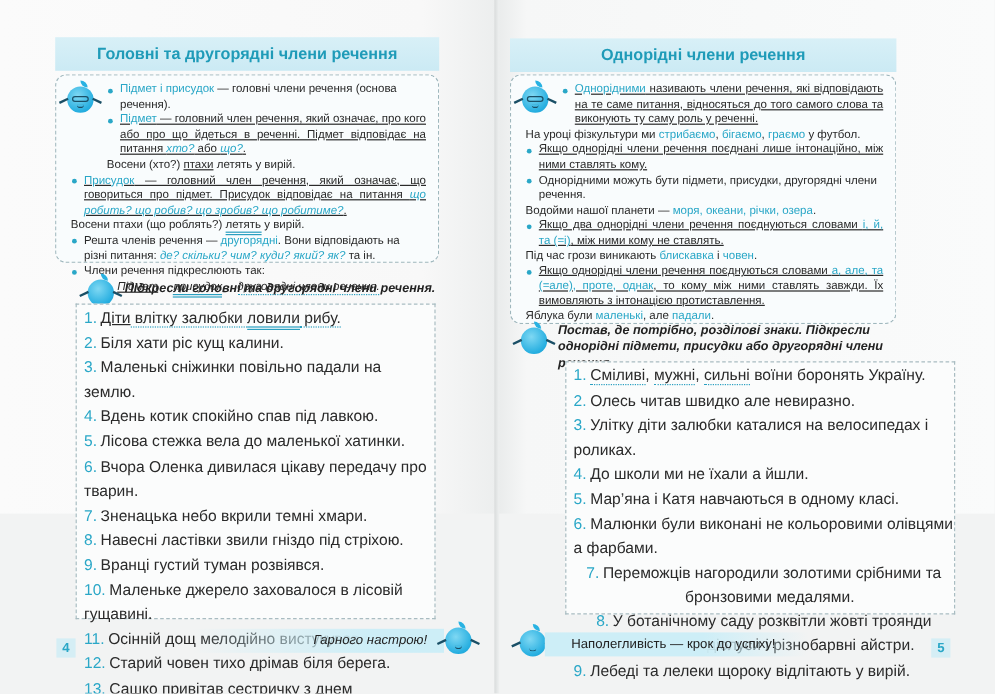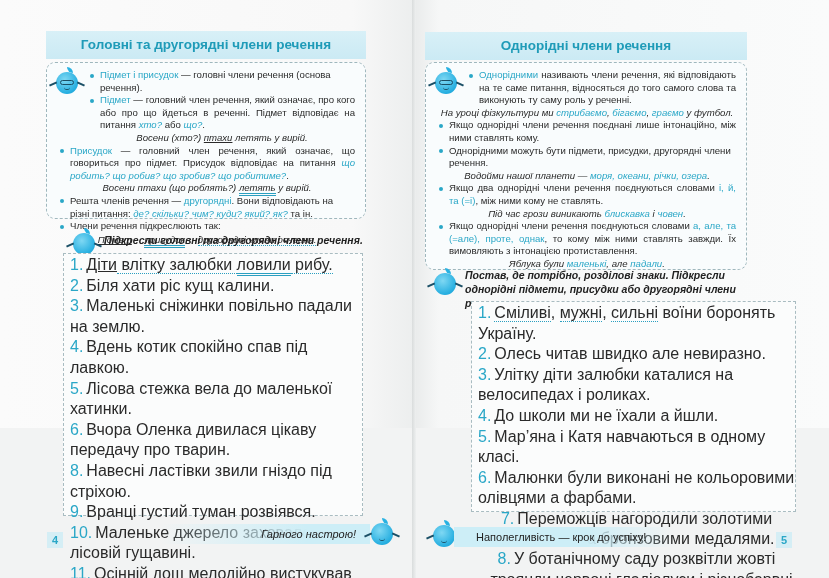--- a/index.html
+++ b/index.html
@@ -32,38 +32,38 @@
   .mascot .eyes { position: absolute; left: 7px; top: 13px; width: 14px; height: 5px; border: 1.2px solid #1a4f66; border-radius: 3px; }
   .mascot .mouth { position: absolute; left: 11px; top: 20px; width: 6px; height: 3px; border-bottom: 1.2px solid #1a4f66; border-radius: 0 0 4px 4px; }
   .mascot .armL { position: absolute; left: -4px; top: 16px; width: 8px; height: 1.5px; background: #1a4f66; transform: rotate(-25deg); }
   .mascot .armR { position: absolute; right: -4px; top: 16px; width: 8px; height: 1.5px; background: #1a4f66; transform: rotate(25deg); }
 
   .bullet { position: relative; padding-left: 11px; }
   .bullet::before { content: ""; position: absolute; left: 1px; top: 4.5px; width: 4px; height: 4px; border-radius: 50%; background: #2aa7c7; }
   .indent { padding-left: 30px; }
   .term { color: #2aa7c7; }
   .q { color: #2aa7c7; font-style: italic; }
-  .ex { font-style: italic; text-align: center; display: block; }
-  .just { text-align: justify; }
+  .ex { display: block; }
+  .just { text-align: justify; text-decoration: underline; }
   .ul-solid { text-decoration: underline; text-decoration-color: #2a2a2a; }
   .ul-double { border-bottom: 3px double #2a9fc0; }
   .ul-dot { border-bottom: 1.5px dotted #2a9fc0; }
   .key-line { text-align: center; font-style: italic; margin-top: 1px; }
   .key-line span { margin: 0 5px; }
 
   .task-header { position: absolute; display: flex; align-items: flex-start; gap: 6px; }
   .task-header .mascot { position: relative; flex: 0 0 auto; }
   .task-text { font-weight: bold; font-style: italic; font-size: 10.5px; line-height: 14px; color: #222; }
   .left .task-header { left: 70px; top: 228px; width: 300px; }
   .left .task-header .task-text { padding-top: 5px; }
   .right .task-header { left: 17px; top: 268px; width: 320px; }
 
   .exercise-box {
     position: absolute; border: 1.2px dashed #a9bcc1; background: #fbfcfc;
-    font-size: 16px; line-height: 20.6px; padding: 1px 0 0 6px;
+    font-size: 13px; line-height: 20.6px; padding: 1px 0 0 6px;
   }
   .left .exercise-box { left: 63px; top: 253px; width: 300px; height: 263px; }
   .right .exercise-box { left: 17px; top: 301px; width: 325px; height: 211px; margin-left: 40px; }
   .right .exercise-box .ex-item { line-height: 20.6px; }
   .right .exercise-box .wrap { line-height: 20.2px; padding-left: 10px; text-indent: -10px; text-align: center; }
   .num { color: #2aa7c7; margin-right: 3px; }
 
   .footer-band { position: absolute; height: 20px; font-size: 11px; line-height: 20px; color: #222; }
   .left .footer-band { left: 160px; top: 524px; width: 210px; background: linear-gradient(90deg, rgba(200,235,245,0), #cdeef7 70%); text-align: right; padding-right: 14px; font-style: italic; }
   .right .footer-band { left: 40px; top: 527px; width: 220px; background: linear-gradient(90deg, #cdeef7 60%, rgba(200,235,245,0)); padding-left: 22px; }
@@ -115,20 +115,21 @@
       <div class="task-text">Підкресли головні та другорядні члени речення.</div>
     </div>
 
     <div class="exercise-box">
       <div class="ex-item"><span class="num">1.</span><span class="ul-solid">Діти</span><span class="ul-dot"> влітку залюбки </span><span class="ul-double">ловили</span><span class="ul-dot"> рибу.</span></div>
       <div class="ex-item"><span class="num">2.</span><span>Біля хати ріс кущ калини.</span></div>
       <div class="ex-item"><span class="num">3.</span><span>Маленькі сніжинки повільно падали на землю.</span></div>
       <div class="ex-item"><span class="num">4.</span><span>Вдень котик спокійно спав під лавкою.</span></div>
       <div class="ex-item"><span class="num">5.</span><span>Лісова стежка вела до маленької хатинки.</span></div>
       <div class="ex-item"><span class="num">6.</span><span>Вчора Оленка дивилася цікаву передачу про тварин.</span></div>
+      <div class="ex-item"><span class="num">7.</span><span>Зненацька небо вкрили темні хмари.</span></div>
       <div class="ex-item"><span class="num">8.</span><span>Навесні ластівки звили гніздо під стріхою.</span></div>
       <div class="ex-item"><span class="num">9.</span><span>Вранці густий туман розвіявся.</span></div>
       <div class="ex-item"><span class="num">10.</span><span>Маленьке джерело заховалося в лісовій гущавині.</span></div>
       <div class="ex-item"><span class="num">11.</span><span>Осінній дощ мелодійно вистукував об шибку.</span></div>
       <div class="ex-item"><span class="num">12.</span><span>Старий човен тихо дрімав біля берега.</span></div>
       <div class="ex-item"><span class="num">13.</span><span>Сашко привітав сестричку з днем народження.</span></div>
       <div class="ex-item"><span class="num">14.</span><span>Дітям сподобалася зустріч з письменницею.</span></div>
     </div>
 
     <div class="page-num">4</div>

